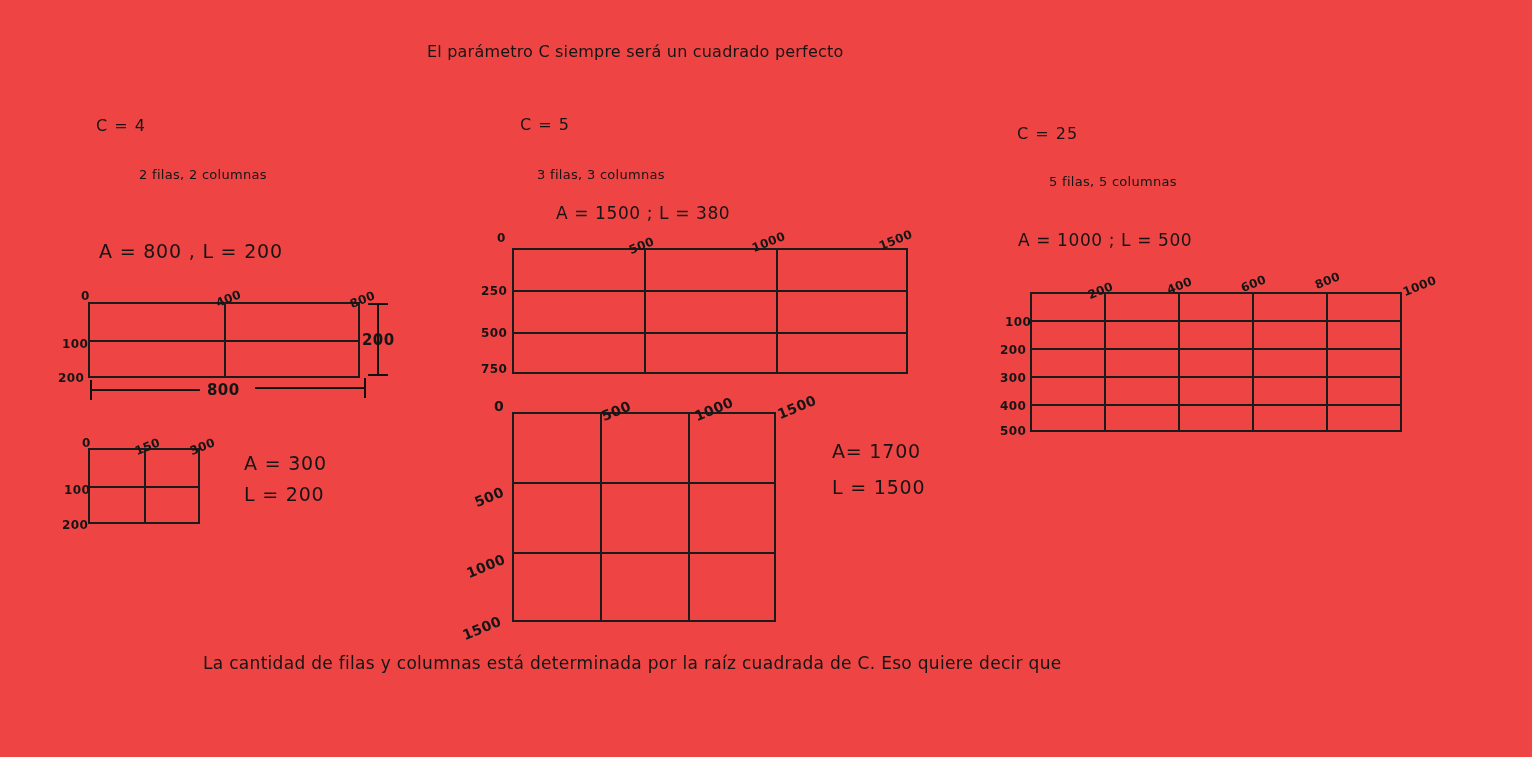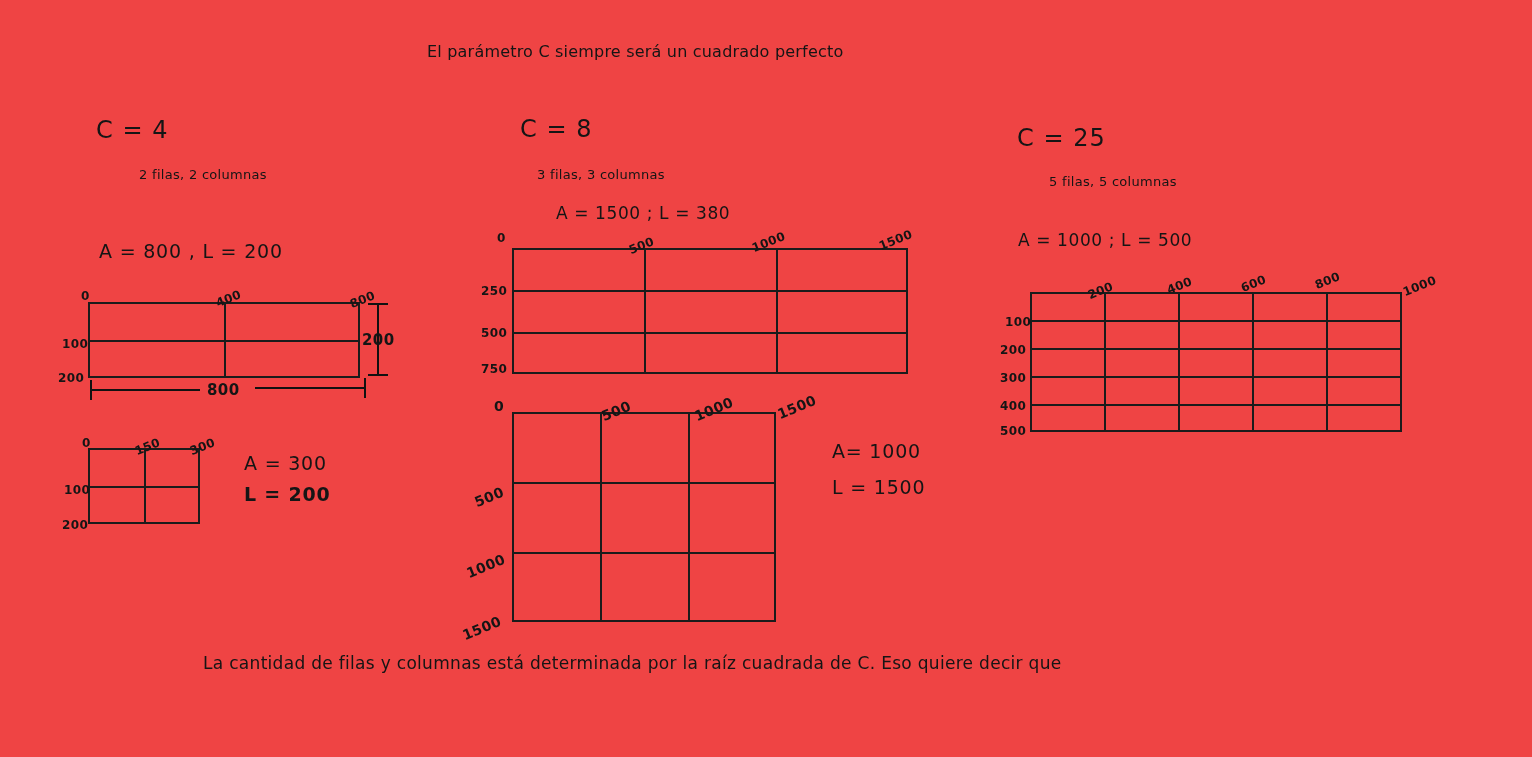--- a/index.html
+++ b/index.html
@@ -21,21 +21,21 @@
   .hand {
     font-family: "DejaVu Sans", sans-serif;
     color: #151515;
     white-space: nowrap;
   }
   .title-text {
     font-size: 16px;
     letter-spacing: 0.2px;
   }
   .case-label {
-    font-size: 24px;
+    font-size: 16px;
     letter-spacing: 1px;
   }
   .case-sub {
     font-size: 13px;
     letter-spacing: 0.3px;
   }
   .dims {
     font-size: 17px;
     letter-spacing: 0.6px;
   }
@@ -121,23 +121,23 @@
     <div class="gline gh" style="top:38px;"></div>
     <div class="gline gh" style="bottom:0;"></div>
   </div>
   <div class="abs hand tick" style="left:82px; top:436px;">0</div>
   <div class="abs hand tick tick-rot" style="left:138px; top:444px;">150</div>
   <div class="abs hand tick tick-rot" style="left:193px; top:444px;">300</div>
   <div class="abs hand tick" style="left:64px; top:483px;">100</div>
   <div class="abs hand tick" style="left:62px; top:518px;">200</div>
 
   <div class="abs hand dims-big" style="left:244px; top:452px;">A = 300</div>
-  <div class="abs hand dims-big" style="left:244px; top:483px;font-weight:bold;">L = 200</div>
-
-  <div class="abs hand case-label" style="left:520px; top:115px;">C = 8</div>
+  <div class="abs hand dims-big" style="left:244px; top:483px;">L = 200</div>
+
+  <div class="abs hand case-label" style="left:520px; top:115px;">C = 5</div>
   <div class="abs hand case-sub" style="left:537px; top:167px;">3 filas, 3 columnas</div>
 
   <div class="abs hand dims" style="left:556px; top:203px;">A = 1500 ;  L = 380</div>
 
   <div class="grid" style="left:512px; top:248px; width:396px; height:126px;">
     <div class="gline gv thick" style="left:0;"></div>
     <div class="gline gv thick" style="left:132px;"></div>
     <div class="gline gv thick" style="left:264px;"></div>
     <div class="gline gv" style="right:0;"></div>
     <div class="gline gh thick" style="top:0;"></div>
@@ -164,21 +164,21 @@
     <div class="gline gh" style="bottom:0;"></div>
   </div>
   <div class="abs hand tick" style="left:494px; top:398px; font-size:14px;">0</div>
   <div class="abs hand tick tick-rot" style="left:605px; top:408px; font-size:14px;">500</div>
   <div class="abs hand tick tick-rot" style="left:698px; top:408px; font-size:14px;">1000</div>
   <div class="abs hand tick tick-rot" style="left:781px; top:406px; font-size:14px;">1500</div>
   <div class="abs hand tick tick-rot" style="left:478px; top:494px; font-size:14px;">500</div>
   <div class="abs hand tick tick-rot" style="left:470px; top:565px; font-size:14px;">1000</div>
   <div class="abs hand tick tick-rot" style="left:466px; top:627px; font-size:14px;">1500</div>
 
-  <div class="abs hand dims-big" style="left:832px; top:440px;">A= 1000</div>
+  <div class="abs hand dims-big" style="left:832px; top:440px;">A= 1700</div>
   <div class="abs hand dims-big" style="left:832px; top:476px;">L = 1500</div>
 
   <div class="abs hand case-label" style="left:1017px; top:124px;">C = 25</div>
   <div class="abs hand case-sub" style="left:1035px; top:174px;margin-left:14px;">5 filas, 5 columnas</div>
 
   <div class="abs hand dims" style="left:1018px; top:230px;">A = 1000  ;   L = 500</div>
 
   <div class="grid" style="left:1030px; top:292px; width:372px; height:140px;">
     <div class="gline gv" style="left:0;"></div>
     <div class="gline gv" style="left:74px;"></div>

